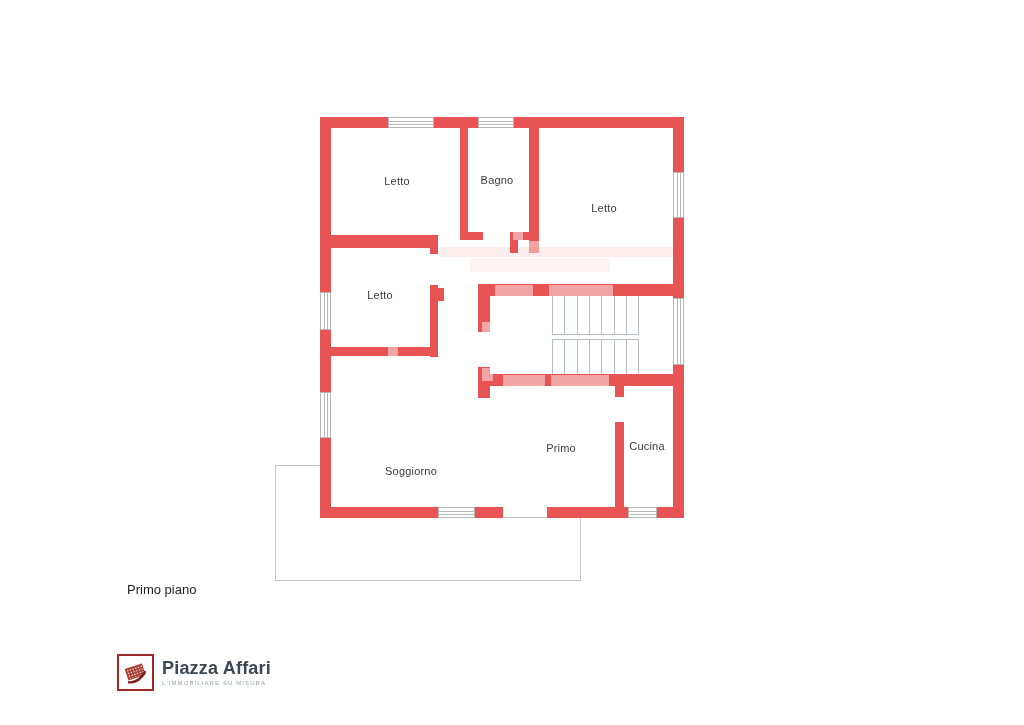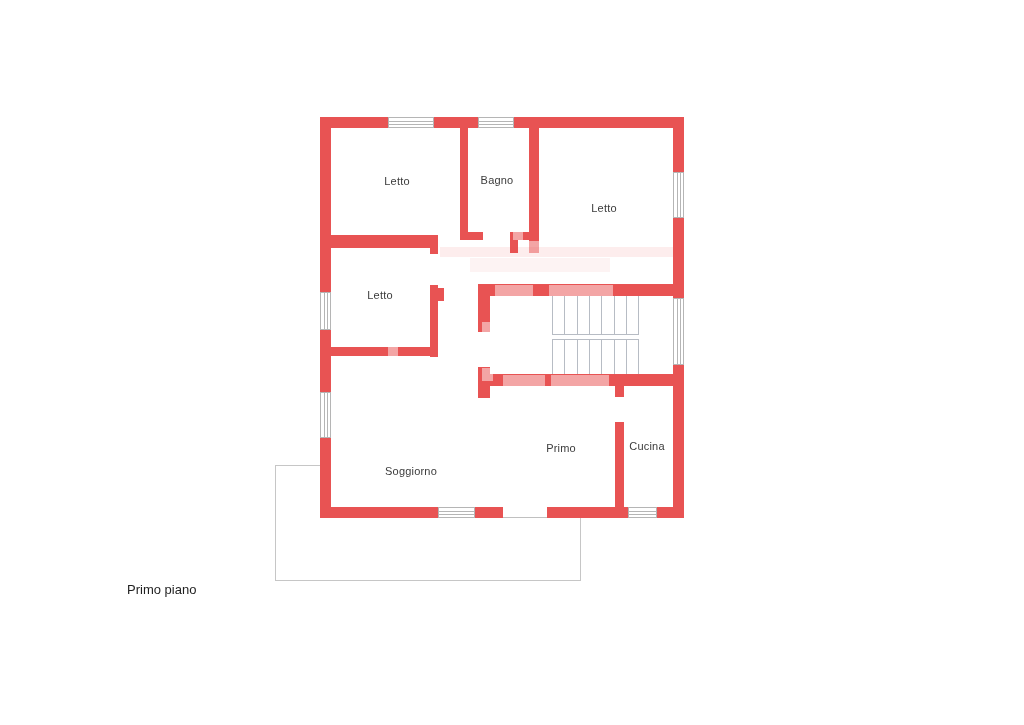--- a/index.html
+++ b/index.html
@@ -134,13 +134,34 @@
   <div class="room-label" style="left:397px;top:181px;">Letto</div>
   <div class="room-label" style="left:497px;top:180px;">Bagno</div>
   <div class="room-label" style="left:604px;top:208px;">Letto</div>
   <div class="room-label" style="left:380px;top:295px;">Letto</div>
   <div class="room-label" style="left:411px;top:431px;margin-top:40px;">Soggiorno</div>
   <div class="room-label" style="left:561px;top:448px;">Primo</div>
   <div class="room-label" style="left:647px;top:446px;">Cucina</div>
 
   <div class="floor-label" style="left:127px;top:582px;">Primo piano</div>
 
+  <div class="logo">
+    <div class="logo-box">
+      <svg width="27" height="27" viewBox="0 0 27 27">
+        <defs>
+          <pattern id="dots" width="2.8" height="2.8" patternUnits="userSpaceOnUse">
+            <rect width="2.8" height="2.8" fill="#a8352b"></rect>
+            <rect x="0.6" y="0.6" width="1.3" height="1.3" fill="#ffffff"></rect>
+          </pattern>
+        </defs>
+        <g transform="rotate(-18 13 14)">
+          <rect x="4.5" y="7" width="18" height="12" fill="#a8352b"></rect>
+          <rect x="5.3" y="7.8" width="16.4" height="10.4" fill="url(#dots)"></rect>
+          <path d="M3.5,20.5 Q13,25.5 23.5,15.5" stroke="#7e231c" stroke-width="2.4" fill="none"></path>
+        </g>
+      </svg>
+    </div>
+    <div class="logo-text">
+      <div class="logo-name">Piazza Affari</div>
+      <div class="logo-tagline">L'IMMOBILIARE SU MISURA</div>
+    </div>
+  </div>
 </div>
 
 </body></html>

